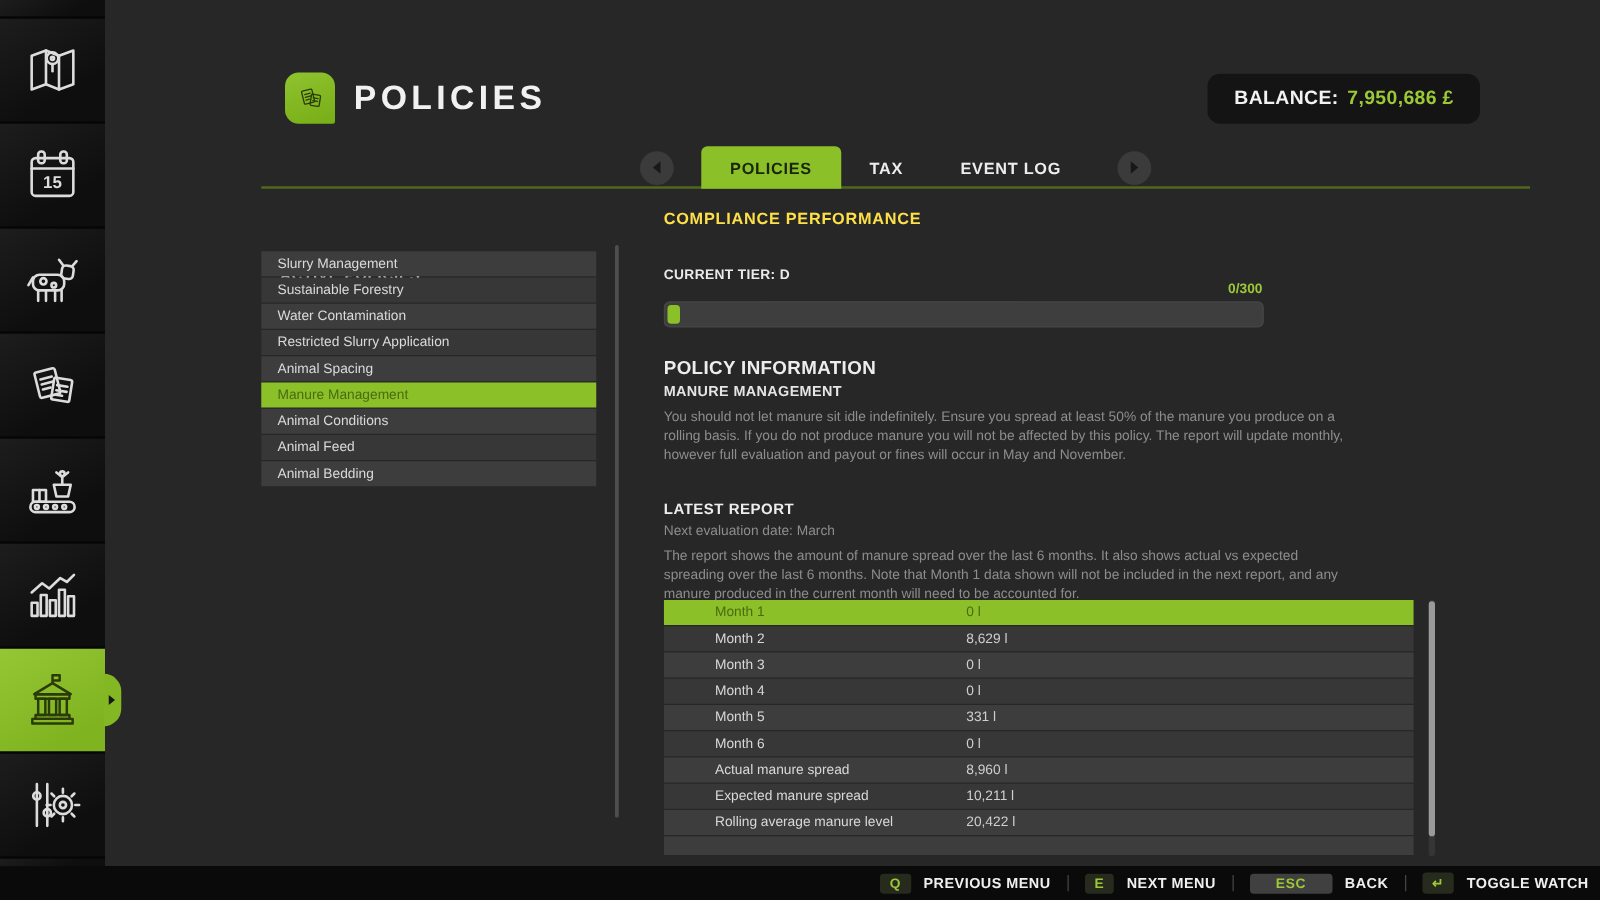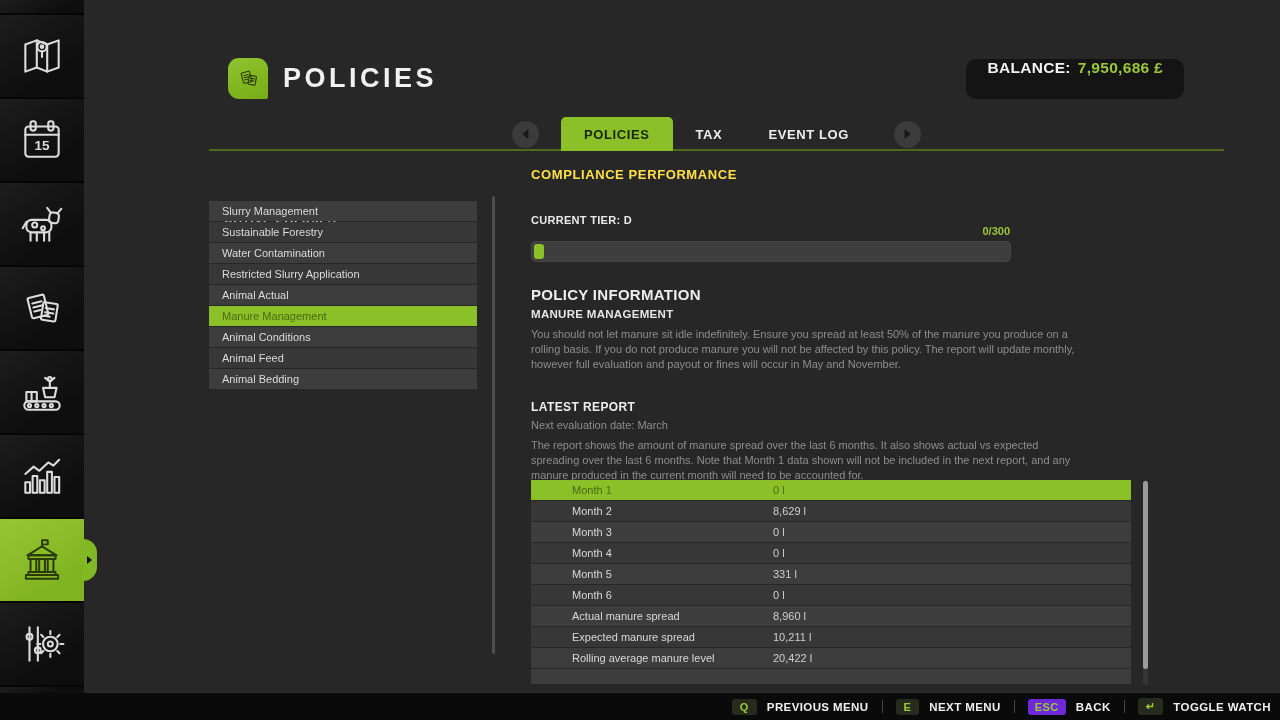--- a/index.html
+++ b/index.html
@@ -25,21 +25,21 @@
   
   .main { position:absolute; left:84px; top:0; width:1196px; height:693px; background:#272727; }
 
   
   .app-icon { position:absolute; left:144px; top:58px; width:40px; height:41px;
     background:linear-gradient(160deg,#8fc32f,#77ad17); border-radius:11px 11px 2px 11px;
     display:flex; align-items:center; justify-content:center; }
   .page-title { position:absolute; left:199px; top:63px; font-size:27px; font-weight:600;
     letter-spacing:3.5px; color:#f1f1f1; }
   .balance { position:absolute; right:96px; top:59px; height:40px; background:#141414;
-    border-radius:10px; display:flex; align-items:flex-start; padding:0 21px; gap:7px; }
+    border-radius:10px; display:flex; align-items:center; padding:0 21px; gap:7px; }
   .balance .blabel { color:#f2f2f2; font-size:15.5px; font-weight:bold; letter-spacing:.3px; }
   .balance .bvalue { color:var(--accent-bright); font-size:15.5px; font-weight:bold; letter-spacing:.3px; }
 
   
   .tabs-row { position:absolute; top:117px; left:125px; width:1015px; height:34px;
     display:flex; justify-content:center; align-items:flex-end; z-index:2; }
   .tab-arrow { width:27px; height:27px; border-radius:50%; background:#3b3b3b; border:none;
     align-self:center; position:relative; cursor:pointer; flex:none; }
   .tab-arrow.prev { margin-right:22px; }
   .tab-arrow.next { margin-left:22px; }
@@ -110,21 +110,21 @@
     background:#353535; border-radius:3px; }
   .table-scroll .thumb { position:absolute; left:0; top:1px; width:5px; height:188px;
     background:#9a9a9a; border-radius:3px; }
 
   
   .footer { position:absolute; left:0; bottom:0; width:1280px; height:27px; background:#0a0a0a;
     display:flex; align-items:center; justify-content:flex-end; padding-right:9px; z-index:10; }
   .shortcut { display:flex; align-items:center; gap:10px; }
   .key { background:#272b1e; color:var(--accent-bright); font-size:11px; font-weight:bold;
     padding:2px 8px; border-radius:3px; letter-spacing:.5px; }
-  .key.key-wide { background:#6d28d9; padding:2px 7px; }
+  .key.key-wide { background:#404040; padding:2px 21px; }
   .klabel { color:#f0f0f0; font-size:11.5px; font-weight:bold; letter-spacing:.4px; }
   .ksep { width:1px; height:13px; background:#454545; margin:0 13px; }
 
   svg.oicon { fill:none; stroke:#dcdcdc; stroke-width:2; stroke-linecap:round; stroke-linejoin:round; }
   svg.oicon text { stroke:none; fill:#dcdcdc; }
   svg.dicon { fill:none; stroke:#2a3b08; stroke-width:1.9; stroke-linecap:round; stroke-linejoin:round; }
 </style>
 </head>
 <body>
 
@@ -163,21 +163,21 @@
       </button>
   </div>
   <div class="tabs-underline"></div>
 
   <div class="plist-heading">ACTIVE POLICIES</div>
   <div id="policy-list">
       <div class="plist-row">Slurry Management</div>
       <div class="plist-row">Sustainable Forestry</div>
       <div class="plist-row">Water Contamination</div>
       <div class="plist-row">Restricted Slurry Application</div>
-      <div class="plist-row">Animal Actual</div>
+      <div class="plist-row">Animal Spacing</div>
       <div class="plist-row sel">Manure Management</div>
       <div class="plist-row">Animal Conditions</div>
       <div class="plist-row">Animal Feed</div>
       <div class="plist-row">Animal Bedding</div>
     </div>
 
   <div class="center-scroll"></div>
 
   <div class="rcol">
     <div class="sec-heading">COMPLIANCE PERFORMANCE</div>

